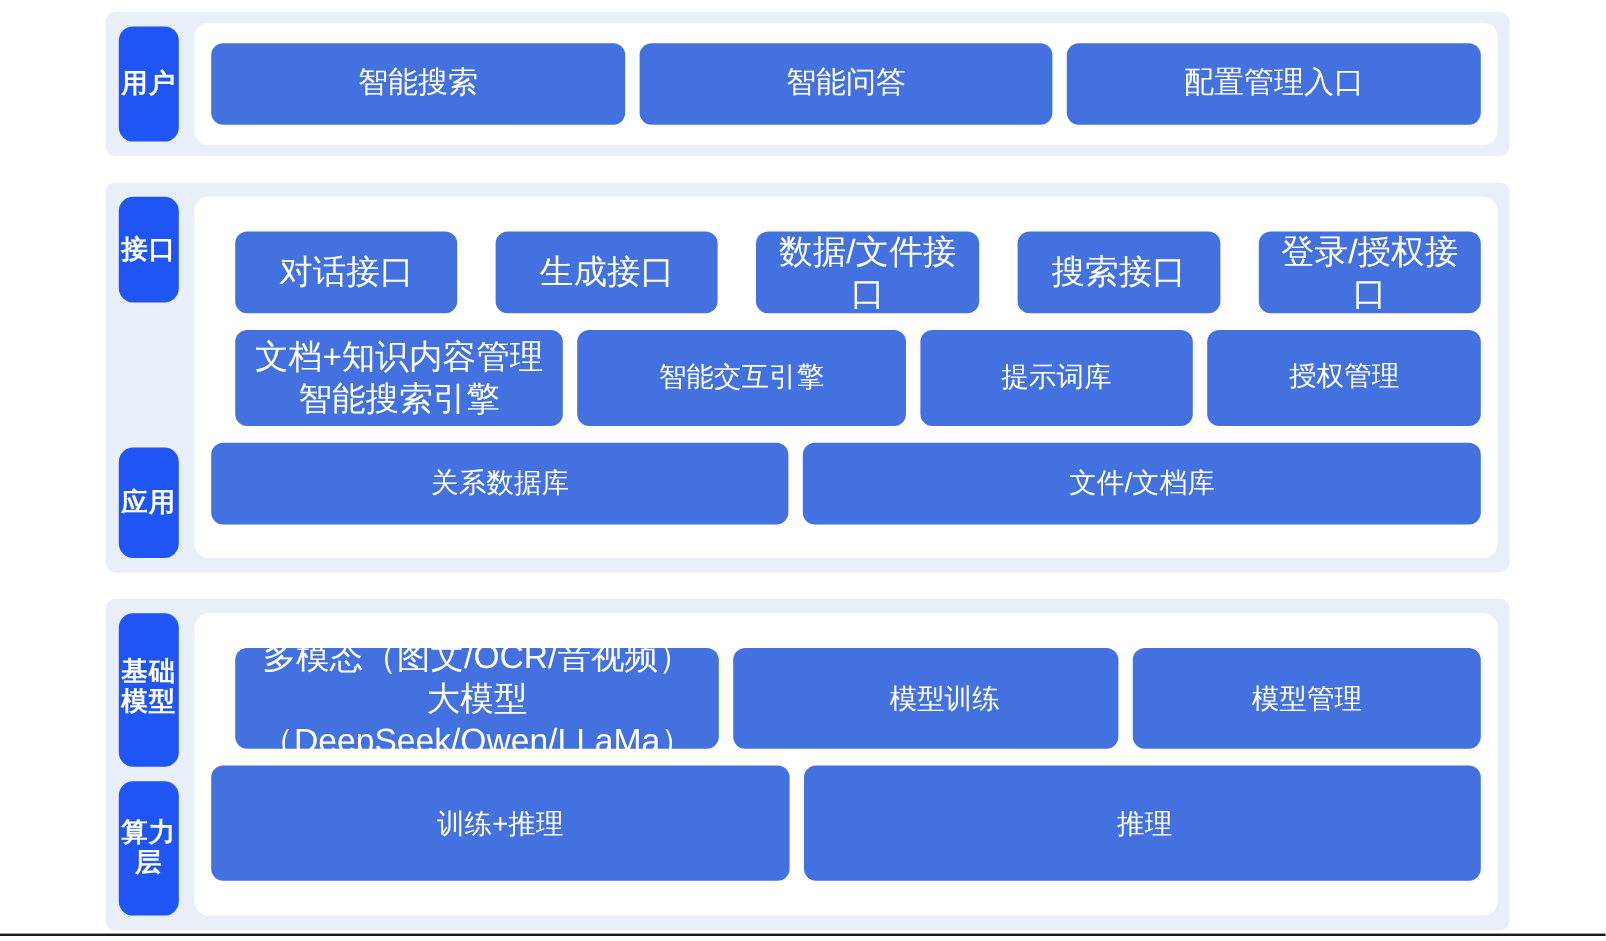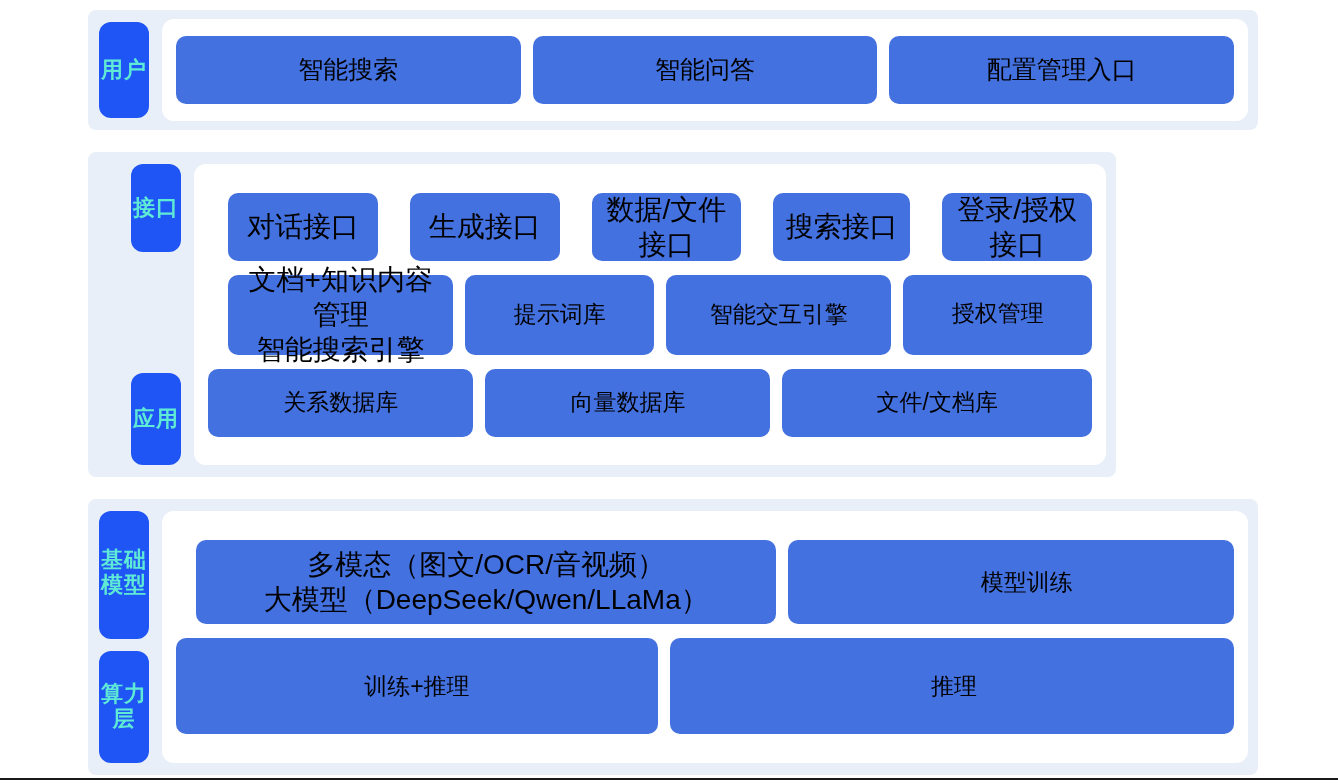--- a/index.html
+++ b/index.html
@@ -42,21 +42,21 @@
     flex-direction: column;
     justify-content: center;
     align-items: center;
     padding: 8px 0;
     box-sizing: border-box;
     gap: 6px;
   }
 
   .side-label {
     background: #1f55f5;
-    color: #5eead4;
+    color: #ffffff;
     border-radius: 12px;
     width: 50px;
     display: flex;
     align-items: center;
     justify-content: center;
     text-align: center;
     font-size: 22px;
     font-weight: bold;
     line-height: 1.12;
     letter-spacing: 1px;
@@ -80,40 +80,40 @@
   }
 
   .row {
     display: flex;
     gap: 12px;
     align-items: stretch;
   }
 
   .box {
     background: #4471e0;
-    color: #000000;
+    color: #ffffff;
     border-radius: 10px;
     display: flex;
     align-items: center;
     justify-content: center;
     text-align: center;
     font-size: 23px;
     line-height: 1.25;
     padding: 6px 10px;
     box-sizing: border-box;
     white-space: pre-line;
   }
 
   
   #band-user { left: 88px; top: 10px; width: 1170px; height: 120px; }
   #band-user .panel { margin: 9px 10px 9px 2px; }
   #band-user .box { height: 68px; font-size: 25px; }
 
   
-  #band-mid { left: 88px; top: 152px; width: 1028px; height: 325px; padding-left: 32px; }
+  #band-mid { left: 88px; top: 152px; width: 1170px; height: 325px; }
   #band-mid .label-col { justify-content: space-between; padding: 12px 0; gap: 4px; }
   #band-mid .panel { margin: 12px 10px 12px 2px; gap: 14px; }
   #band-mid .box { height: 68px; }
   #band-mid .box.tall { height: 80px; }
 
   
   #band-base { left: 88px; top: 499px; width: 1170px; height: 276px; }
   #band-base .label-col { justify-content: space-between; padding: 12px 0; gap: 4px; }
   #band-base .panel { margin: 12px 10px 12px 2px; gap: 14px; }
   #band-base .box { height: 84px; }
@@ -159,45 +159,45 @@
         <div class="box small-text" style="flex:1.02;">对话接口</div>
         <div class="box small-text" style="flex:1.02;">生成接口</div>
         <div class="box small-text" style="flex:1.02;">数据/文件接口</div>
         <div class="box small-text" style="flex:0.92;">搜索接口</div>
         <div class="box small-text" style="flex:1.02;">登录/授权接口</div>
       </div>
 
       <div class="row">
         <div class="box tall small-text" style="flex:1.28;">文档+知识内容管理
 智能搜索引擎</div>
+        <div class="box tall" style="flex:1.28;">智能交互引擎</div>
         <div class="box tall" style="flex:1.05;">提示词库</div>
-        <div class="box tall" style="flex:1.28;">智能交互引擎</div>
         <div class="box tall" style="flex:1.05;font-family:Liberation Serif, serif;">授权管理</div>
       </div>
 
       <div class="row">
         <div class="box" style="flex:1;">关系数据库</div>
-        <div class="box" style="flex:1.08;">向量数据库</div>
         <div class="box" style="flex:1.18;">文件/文档库</div>
       </div>
 
     </div>
   </div>
 
   <div class="band" id="band-base">
     <div class="label-col">
       <div class="side-label" style="height:128px;font-family:Liberation Mono, monospace;">基础模型</div>
       <div class="side-label" style="height:112px;">算力层</div>
     </div>
     <div class="panel">
 
       <div class="row">
         <div class="box small-text" style="flex:1.42;">多模态（图文/OCR/音视频）
 大模型（DeepSeek/Qwen/LLaMa）</div>
         <div class="box" style="flex:1.0;padding-left:41px;">模型训练</div>
+        <div class="box" style="flex:1.0;">模型管理</div>
       </div>
 
       <div class="row">
         <div class="box tallest" style="flex:1;">训练+推理</div>
         <div class="box tallest" style="flex:1.17;padding-left:14px;">推理</div>
       </div>
 
     </div>
   </div>
 

